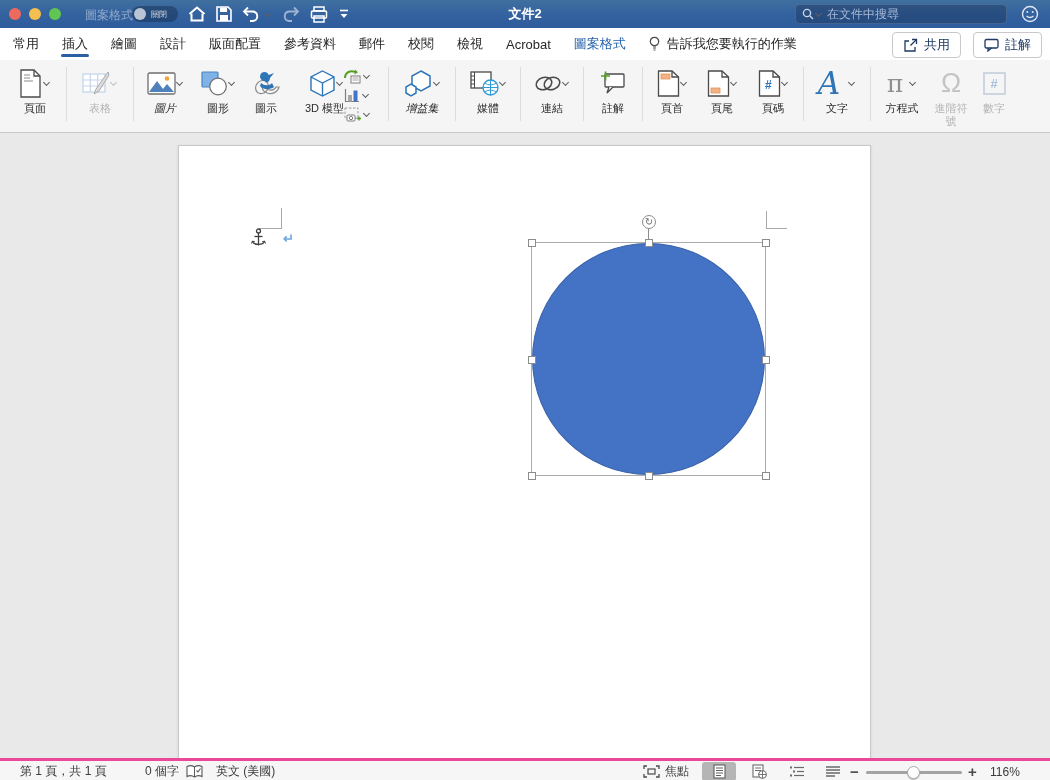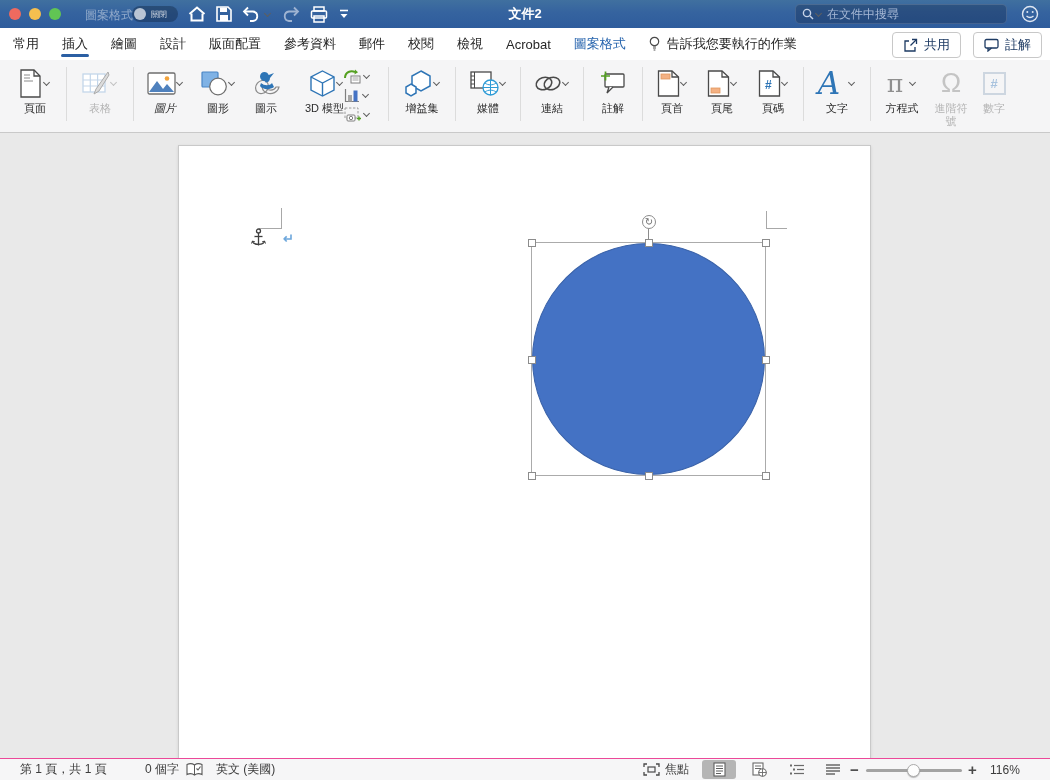--- a/index.html
+++ b/index.html
@@ -76,21 +76,21 @@
   .shape-circle { position:absolute; left:0px; top:0px; width:233px; height:232px; border-radius:50%;
     background:#4472C4; border:1px solid #3a62a8; }
   .handle { position:absolute; width:8px; height:8px; background:#fff; border:1px solid #8c8c8c; }
   .rotstem { position:absolute; left:116px; top:-14px; width:1px; height:14px; background:#8c8c8c; }
   .rothandle { position:absolute; left:110px; top:-28px; width:14px; height:14px; border-radius:50%;
     background:#fff; border:1px solid #8c8c8c; display:flex; align-items:center; justify-content:center;
     font-size:10px; color:#6e6e6e; line-height:1; }
 
   
   .statusbar { position:absolute; left:0; top:758px; width:1050px; height:22px; background:#f6f6f7;
-    border-top:1px solid #ec4899; font-size:12px; color:#3c3c3c; }
+    border-top:3px solid #ec4899; font-size:12px; color:#3c3c3c; }
   .sb { position:absolute; top:0; height:21px; display:flex; align-items:center; gap:5px; }
   .viewbtn { display:flex; align-items:center; justify-content:center; width:34px; height:19px; border-radius:3px; }
   .viewbtn.selected { background:#b5b5b5; }
   .zoomtrack { position:relative; width:96px; height:3px; border-radius:2px; background:#a3a3a3; }
   .zoomthumb { position:absolute; left:41px; top:-5px; width:13px; height:13px; border-radius:50%;
     background:#fdfdfd; border:1px solid #ababab; box-shadow:0 1px 1px rgba(0,0,0,.25); }
   .zoompm { font-size:15px; color:#4a4a4a; font-weight:bold; line-height:1; }
 </style>
 </head>
 <body>
@@ -306,21 +306,21 @@
           <rect x="3" y="8" width="8" height="6" rx="1" fill="#fff" stroke="#7f7f7f" stroke-width="1"></rect>
           <circle cx="7" cy="11" r="1.7" fill="none" stroke="#7f7f7f" stroke-width="1"></circle>
           <path d="M13 11.5 h4 M15 9.5 v4" stroke="#54a021" stroke-width="1.4"></path>
         </svg>
       <span class="chev"></span>
     </div>
   </div>
 
   <div class="rdiv"></div>
 
-  <div class="rbtn" style="width:58px;">
+  <div class="rbtn" style="width:58px;font-style:italic;">
     <div class="ricon">
       <svg width="29" height="27" viewBox="0 0 29 27">
           <path d="M17 1 L26 6 V16 L17 21 L8 16 V6 Z" fill="#fff" stroke="#2e75b6" stroke-width="1.5"></path>
           <path d="M7 14 L12 17 V23 L7 26 L2 23 V17 Z" fill="#fff" stroke="#2e75b6" stroke-width="1.5"></path>
         </svg>
       <span class="chev"></span>
     </div>
     <div class="rlabel">增益集</div>
   </div>
 

